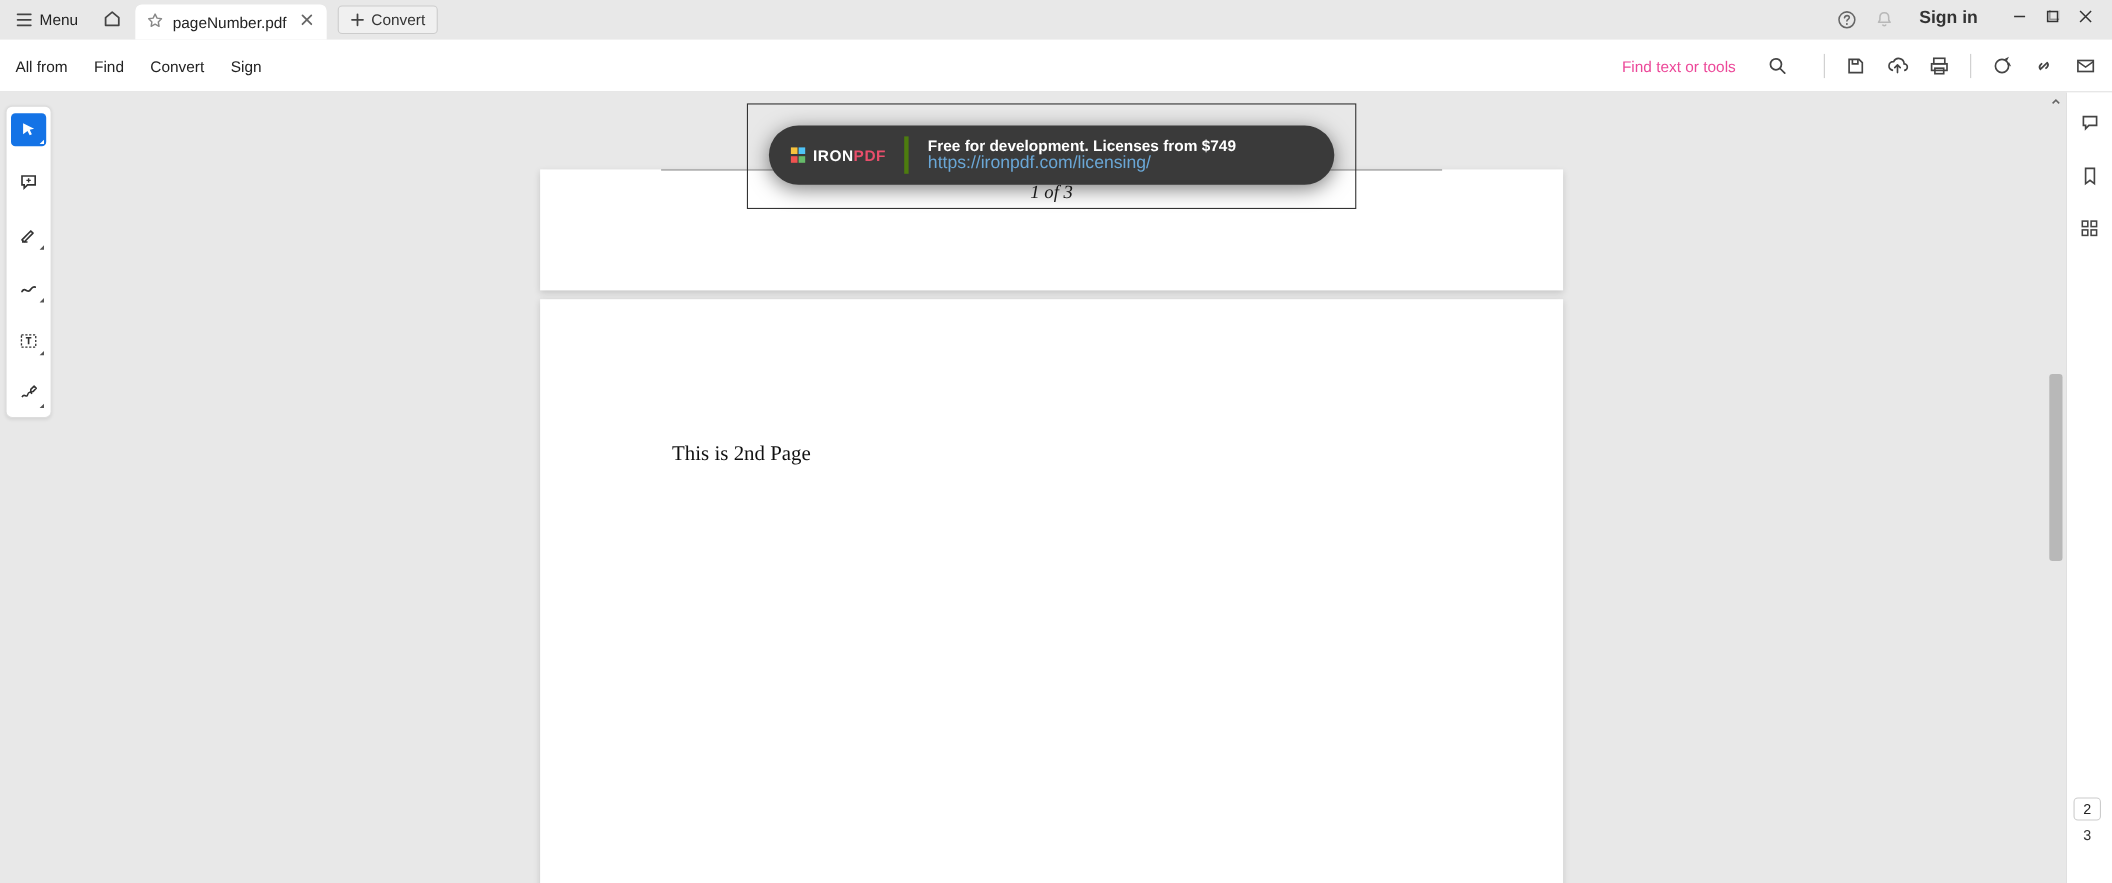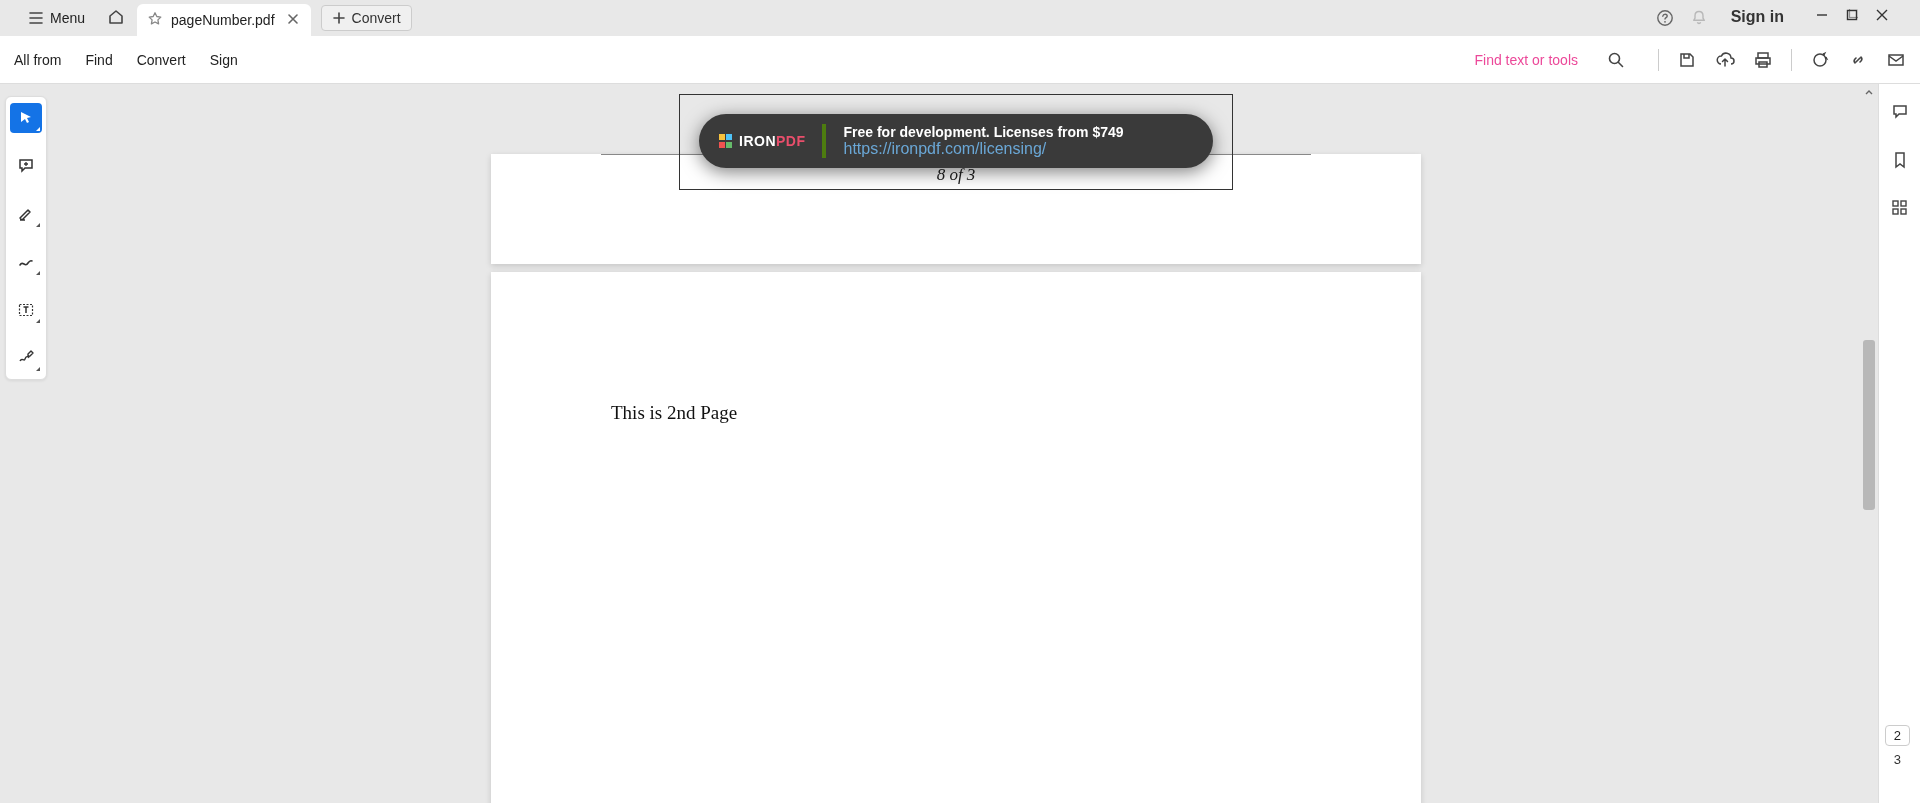--- a/index.html
+++ b/index.html
@@ -1,17 +1,17 @@
 <!DOCTYPE html>
 <html><head>
 <meta charset="utf-8">
 <style>
   * { box-sizing: border-box; }
   html, body { margin: 0; padding: 0; height: 100%; font-family: "Segoe UI", Arial, sans-serif; font-size: 14px; background: #e8e8e8; color: #222; overflow: hidden; }
-  .titlebar { display: flex; align-items: center; height: 36px; background: #e8e8e8; gap: 4px; padding: 0 18px; }
+  .titlebar { display: flex; align-items: center; height: 36px; background: #e8e8e8; gap: 4px; padding: 0 4px; }
   .titlebar-left { display: flex; align-items: center; gap: 4px; }
   .menu-btn { display: flex; align-items: center; gap: 6px; padding: 4px 10px; cursor: pointer; }
   .home-btn { padding: 4px 8px; cursor: pointer; }
   .tab { display: flex; align-items: center; background: #fff; height: 32px; border-radius: 6px 6px 0 0; padding: 0 8px 0 10px; gap: 8px; margin-top: 4px; }
   .tab .star { color: #888; }
   .tab .close { color: #666; font-size: 16px; cursor: pointer; padding: 0 4px; }
   .create-btn { display: flex; align-items: center; gap: 6px; background: #f0f0f0; border: 1px solid #ccc; border-radius: 4px; padding: 4px 10px; margin-left: 6px; cursor: pointer; color: #333; }
   .titlebar-spacer { flex: 1; }
   .titlebar-right { display: flex; gap: 14px; padding-right: 4px; }
   .tb-icon { width: 20px; height: 20px; display: flex; align-items: center; justify-content: center; color: #555; cursor: pointer; }
@@ -225,21 +225,21 @@
             <path d="M3 12c2-4 4 1 5-2s3-3 4-1M11 5l3-3 2 2-3 3-2 .5z" fill="none" stroke="#333" stroke-width="1.4" stroke-linejoin="round"></path>
           </svg>
         <span class="corner"></span>
       </div>
     </div>
   </div>
 
   <div class="viewer">
     <div class="page page1">
       <div class="rule"></div>
-      <div class="pagenum">8 of 3</div>
+      <div class="pagenum">1 of 3</div>
     </div>
     <div class="gap"></div>
     <div class="page page2">
       <span>This is 2nd Page</span>
     </div>
 
     <div class="sel-box"></div>
 
     <div class="banner">
       <div class="logo">

